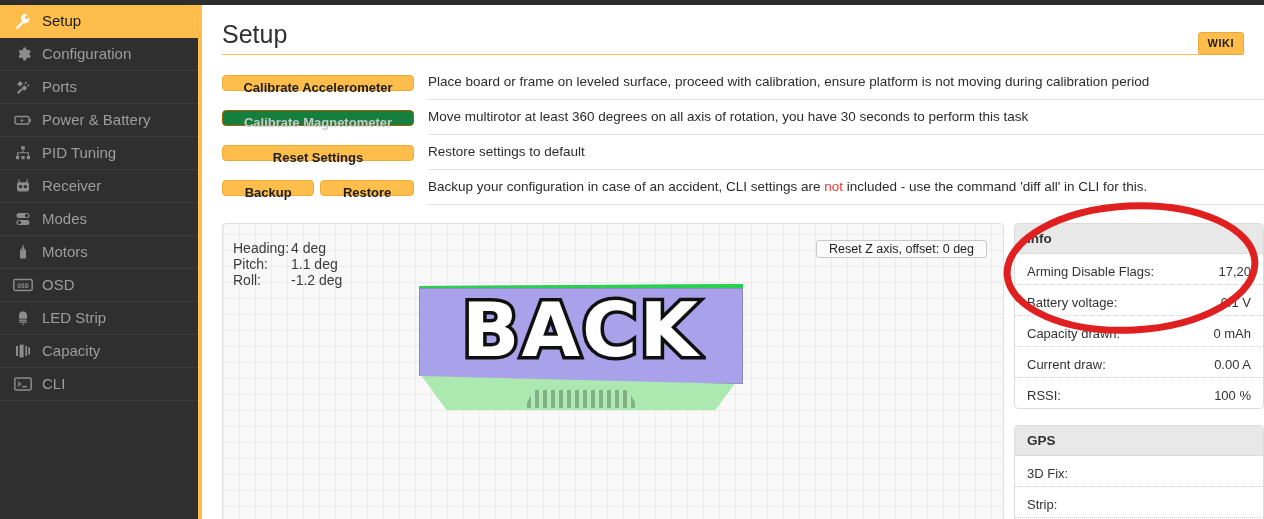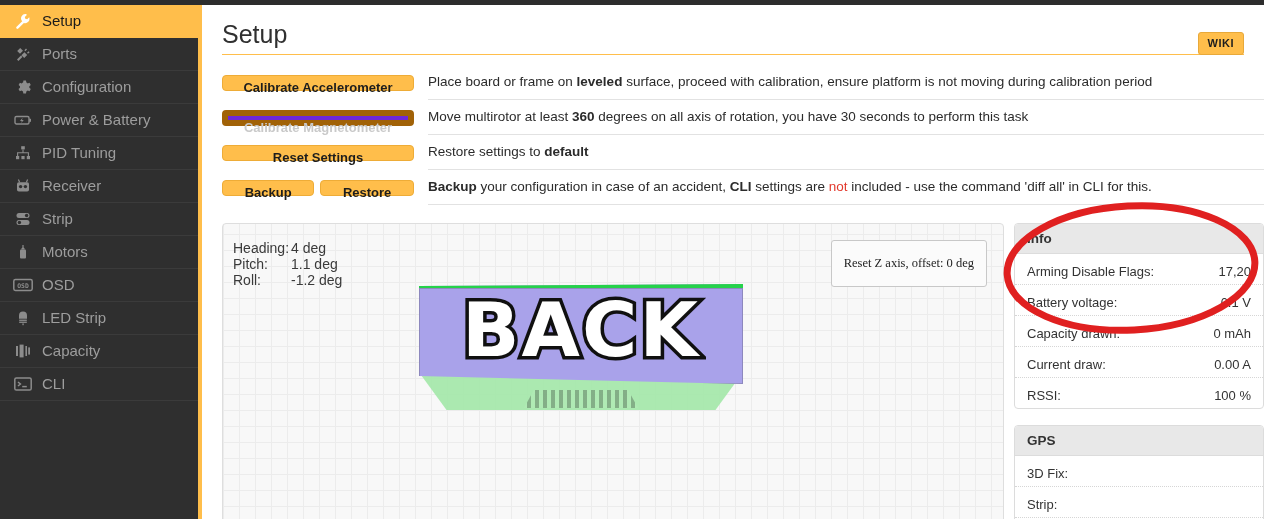--- a/index.html
+++ b/index.html
@@ -106,37 +106,37 @@
     border-radius: 4px;
     color: #1d1d1d;
     font-size: 13px; font-weight: bold;
     height: 16px; line-height: 23px;
     text-align: center;
     flex: 1 1 auto;
     cursor: pointer;
     font-family: "Liberation Sans", sans-serif;
   }
   .btn.disabled {
-    background: #6d28d9;
-    border: 6px solid #a16207;
+    background: #15803d;
+    border: 1px solid #a16207;
     color: #c9c9c9;
     cursor: default;
   }
   .act-text {
     flex: 1 1 auto;
     margin-left: 14px;
     font-size: 13.5px;
     color: #2b2b2b;
     height: 35px;
     line-height: 34px;
     border-bottom: 1px solid #e2e2e2;
     white-space: nowrap;
     overflow: hidden;
   }
-  .act-text b { font-weight: bold; }
+  .act-text b { font-weight: normal; }
   .act-text .red { color: #e23a2e; }
 
   
   .model-panel {
     position: absolute; left: 20px; top: 218px;
     width: 782px; height: 301px;
     background:
       repeating-linear-gradient(0deg, #ececec 0px, #ececec 1px, transparent 1px, transparent 16px),
       repeating-linear-gradient(90deg, #ececec 0px, #ececec 1px, transparent 1px, transparent 16px),
       #f8f8f8;
@@ -152,23 +152,23 @@
   .att-row { display: flex; }
   .att-k { width: 58px; flex: 0 0 58px; }
   .att-v { }
 
   .resetz {
     position: absolute; right: 16px; top: 16px;
     background: #fbfbfb;
     border: 1px solid #c8c8c8;
     border-radius: 3px;
     font-size: 12.5px; color: #1d1d1d;
-    padding: 15px 12px;
+    padding: 1px 12px;
     cursor: pointer;
-    font-family: Liberation Serif, serif;
+    font-family: Liberation Sans, sans-serif;
   }
 
   
   .board3d {
     position: absolute; left: 196px; top: 60px;
     width: 324px; height: 120px;
   }
   .board-face {
     position: absolute; left: 0; top: 0;
     width: 324px; height: 100px;
@@ -255,32 +255,32 @@
         <span class="side-ico">
           <svg width="16" height="16" viewBox="0 0 16 16">
             <path fill="#ffffff" d="M11.2 1.1a4.3 4.3 0 0 0-4 7.1L1.6 13.8a1.2 1.2 0 1 0 1.7 1.7l5.6-5.6a4.3 4.3 0 0 0 5.3-5.6l-2 2-1.9-.5-.5-1.9 2-2a4.3 4.3 0 0 0-.6-.8z"></path>
           </svg>
         </span>
         <span class="side-label">Setup</span>
       </div>
       <div class="side-item">
         <span class="side-ico">
           <svg width="16" height="16" viewBox="0 0 16 16">
+            <path fill="#8c8c8c" d="M8 5.2A2.8 2.8 0 1 0 8 10.8 2.8 2.8 0 0 0 8 5.2zm6.3 3.6.1-.8-.1-.8 1.5-1.1-1.3-2.3-1.8.6a5.8 5.8 0 0 0-1.4-.8L11 1.4H8.4l-.3 2.2c-.5.2-1 .4-1.4.8l-1.8-.6L3.6 6.1 5 7.2l-.1.8.1.8-1.5 1.1 1.3 2.3 1.8-.6c.4.4.9.6 1.4.8l.3 2.2H11l.3-2.2c.5-.2 1-.4 1.4-.8l1.8.6 1.3-2.3z"></path>
+          </svg>
+        </span>
+        <span class="side-label">Configuration</span>
+      </div>
+      <div class="side-item">
+        <span class="side-ico">
+          <svg width="16" height="16" viewBox="0 0 16 16">
             <path fill="#8c8c8c" d="M2 13.6 6 9.6l1.4 1.4-4 4zM5.2 2 8 4.8 5 7.8 2.2 5zM9.4 6.2l2.8 2.8-3 3-2.8-2.8zM11 2.6l1 1-1.6 1.6-1-1zM13.6 5.2l1 1-1.6 1.6-1-1z"></path>
           </svg>
         </span>
         <span class="side-label">Ports</span>
-      </div>
-      <div class="side-item">
-        <span class="side-ico">
-          <svg width="16" height="16" viewBox="0 0 16 16">
-            <path fill="#8c8c8c" d="M8 5.2A2.8 2.8 0 1 0 8 10.8 2.8 2.8 0 0 0 8 5.2zm6.3 3.6.1-.8-.1-.8 1.5-1.1-1.3-2.3-1.8.6a5.8 5.8 0 0 0-1.4-.8L11 1.4H8.4l-.3 2.2c-.5.2-1 .4-1.4.8l-1.8-.6L3.6 6.1 5 7.2l-.1.8.1.8-1.5 1.1 1.3 2.3 1.8-.6c.4.4.9.6 1.4.8l.3 2.2H11l.3-2.2c.5-.2 1-.4 1.4-.8l1.8.6 1.3-2.3z"></path>
-          </svg>
-        </span>
-        <span class="side-label">Configuration</span>
       </div>
       <div class="side-item">
         <span class="side-ico">
           <svg width="18" height="16" viewBox="0 0 18 16">
             <rect x="1" y="4.5" width="14" height="7.5" rx="1.5" fill="none" stroke="#8c8c8c" stroke-width="1.4"></rect>
             <rect x="15.2" y="6.8" width="1.8" height="3" fill="#8c8c8c"></rect>
             <path fill="#8c8c8c" d="M8.6 5.8 6 8.9h1.8L7.2 11l2.6-3.1H8z"></path>
           </svg>
         </span>
         <span class="side-label">Power &amp; Battery</span>
@@ -310,21 +310,21 @@
       </div>
       <div class="side-item">
         <span class="side-ico">
           <svg width="16" height="16" viewBox="0 0 16 16">
             <rect x="1.5" y="2" width="13" height="5" rx="2.5" fill="#8c8c8c"></rect>
             <circle cx="11.6" cy="4.5" r="1.7" fill="#2f2f2f"></circle>
             <rect x="1.5" y="9" width="13" height="5" rx="2.5" fill="#8c8c8c"></rect>
             <circle cx="4.4" cy="11.5" r="1.7" fill="#2f2f2f"></circle>
           </svg>
         </span>
-        <span class="side-label">Strip</span>
+        <span class="side-label">Modes</span>
       </div>
       <div class="side-item">
         <span class="side-ico">
           <svg width="16" height="16" viewBox="0 0 16 16">
             <rect x="5" y="5.5" width="6" height="9" rx="1" fill="#8c8c8c"></rect>
             <path fill="#8c8c8c" d="M6.2 5.4a1.8 1.8 0 1 1 3.6 0z"></path>
             <rect x="7.4" y="1" width="1.2" height="3" fill="#8c8c8c"></rect>
           </svg>
         </span>
         <span class="side-label">Motors</span>

